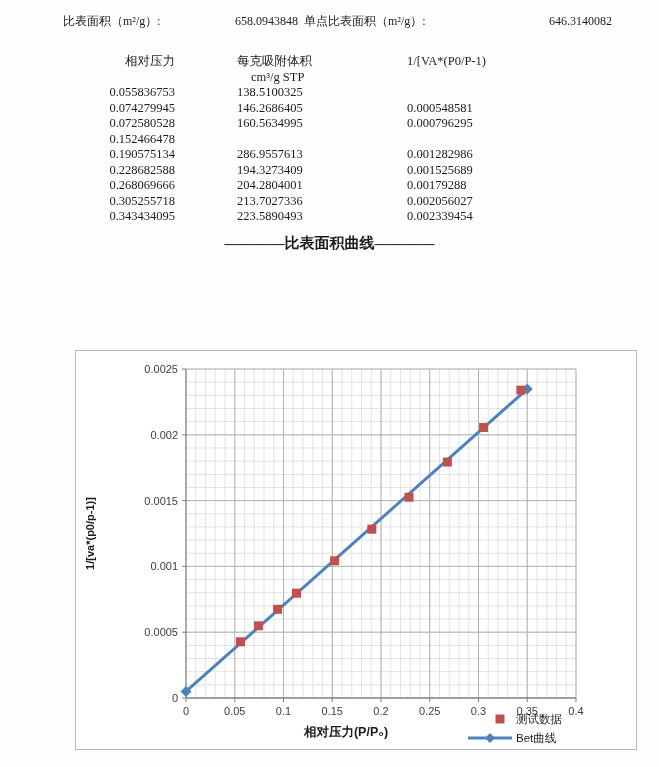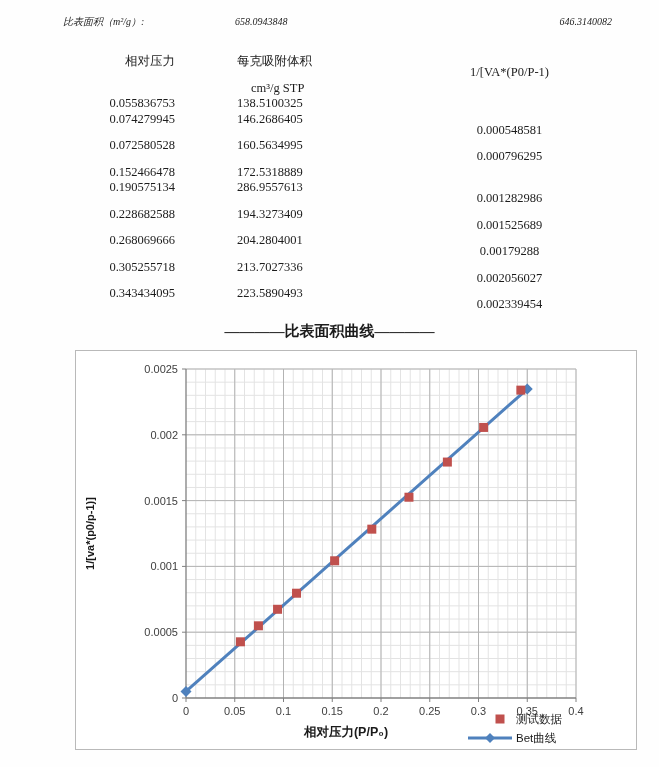--- a/index.html
+++ b/index.html
@@ -7,50 +7,51 @@
     width:659px;height:767px;background:#ffffff;
     font-family:"Liberation Serif","DejaVu Serif",serif;
     color:#1c1c1c;
   }
   .page{position:relative;width:659px;height:767px;overflow:hidden;background:#fefefe;}
   .doc-title{
     margin-top:24px;text-align:center;
     font-size:15px;font-weight:bold;letter-spacing:0;
     white-space:nowrap;
   }
-  .stats{margin:13px 47px 0 63px;font-size:10px;line-height:17px;font-style:italic;}
+  .stats{margin:13px 47px 0 63px;font-size:12px;line-height:17px;}
   .stat-row{display:flex;align-items:baseline;}
   .stat-row .s-label1{width:172px;flex:none;}
   .stat-row .s-value1{flex:none;}
   .stat-row .s-label2{flex:none;margin-left:6px;}
   .stat-row .s-value2{margin-left:auto;}
   .data-table{margin:24px 47px 0 63px;font-size:12.5px;line-height:15.5px;}
   .t-head,.t-head2,.t-row{display:flex;}
   .c1{width:112px;flex:none;text-align:right;}
   .c2{width:170px;flex:none;margin-left:62px;text-align:left;}
   .c2.unit{padding-left:14px;width:156px;}
-  .c3{flex:1;text-align:center;margin-top:11px;}
+  .c3{flex:1;text-align:left;}
   .section2{margin-top:9px;}
   .chart-frame{
     position:absolute;left:75px;top:350px;width:560px;height:398px;
     border:1px solid #b9b9b9;background:#ffffff;box-sizing:content-box;
   }
   .chart-frame svg{display:block;width:560px;height:398px;}
   svg text{font-family:"Liberation Sans","DejaVu Sans",sans-serif;}
 </style>
 </head>
 <body>
 
 <div class="page">
 
 
   <div class="stats">
     <div class="stat-row">
       <span class="s-label1">比表面积（m²/g）:</span>
       <span class="s-value1">658.0943848</span>
+      <span class="s-label2">单点比表面积（m²/g）:</span>
       <span class="s-value2">646.3140082</span>
     </div>
   </div>
 
   <div class="data-table">
     <div class="t-head">
       <span class="c1">相对压力</span>
       <span class="c2">每克吸附体积</span>
       <span class="c3">1/[VA*(P0/P-1)</span>
     </div>
@@ -69,21 +70,20 @@
           <span class="c2">146.2686405</span>
           <span class="c3">0.000548581</span>
         </div>
         <div class="t-row">
           <span class="c1">0.072580528</span>
           <span class="c2">160.5634995</span>
           <span class="c3">0.000796295</span>
         </div>
         <div class="t-row">
           <span class="c1">0.152466478</span>
-          <span class="c2">172.5318889</span>
         </div>
         <div class="t-row">
           <span class="c1">0.190575134</span>
           <span class="c2">286.9557613</span>
           <span class="c3">0.001282986</span>
         </div>
         <div class="t-row">
           <span class="c1">0.228682588</span>
           <span class="c2">194.3273409</span>
           <span class="c3">0.001525689</span>

